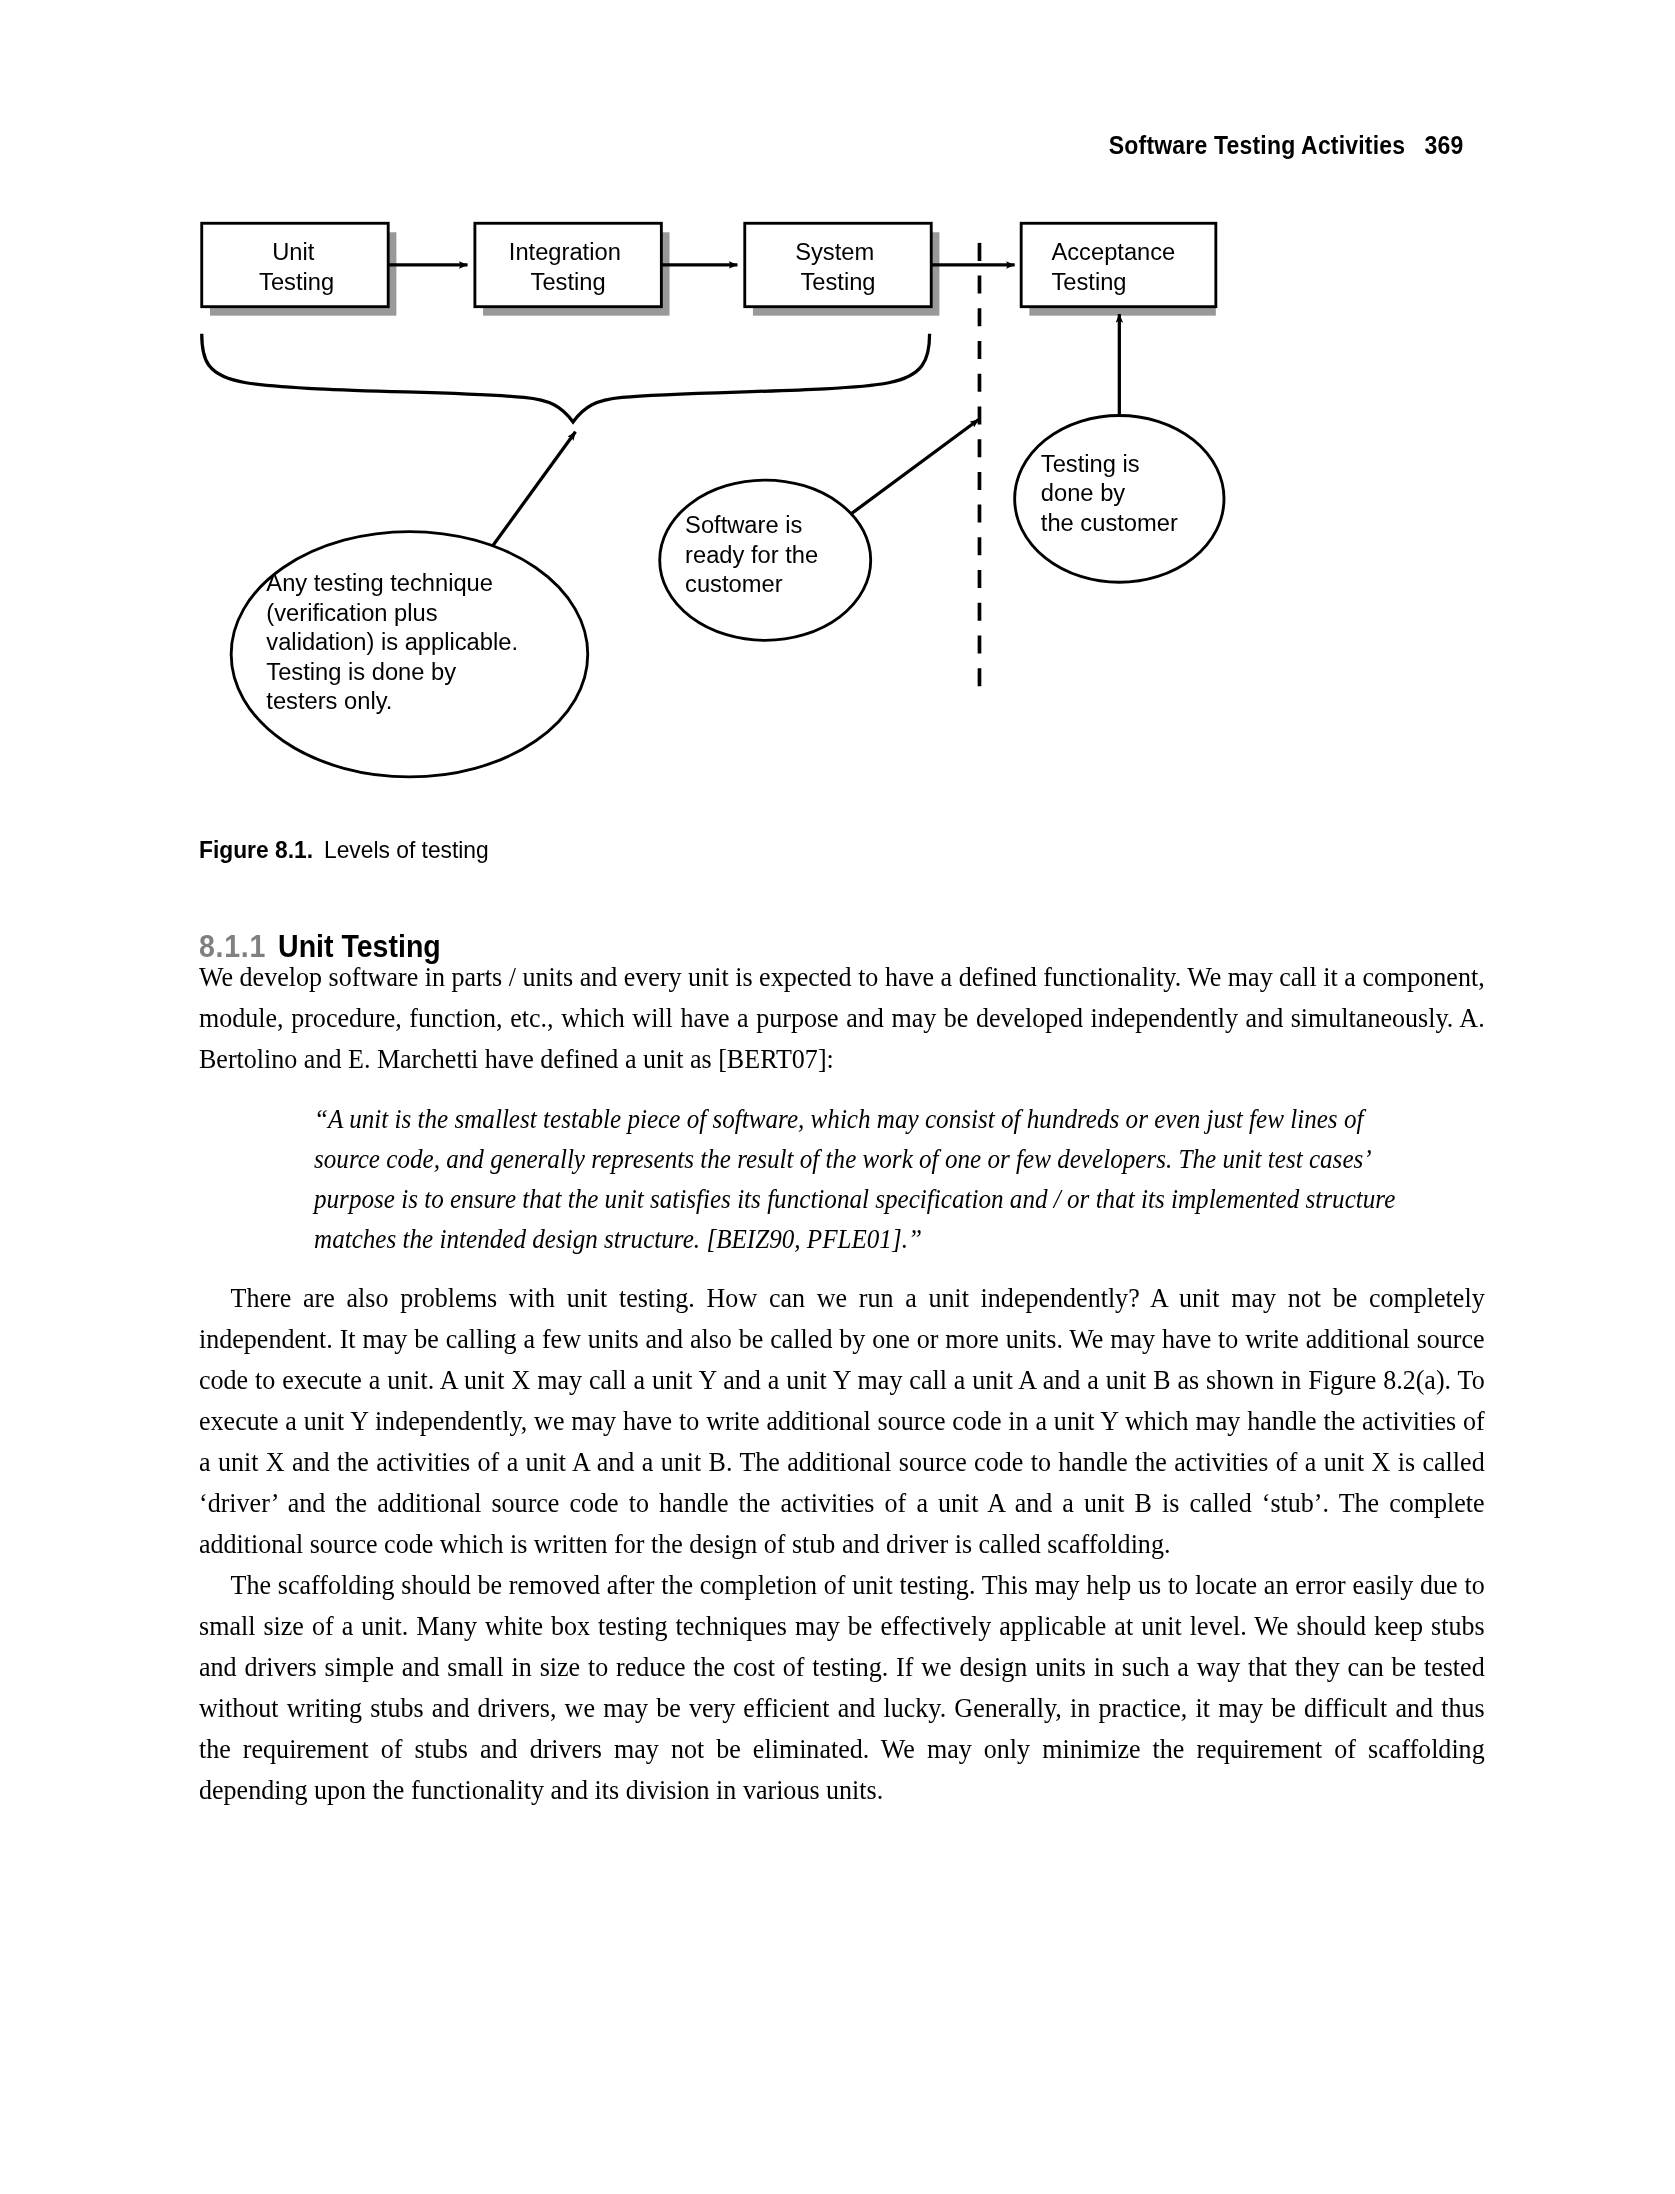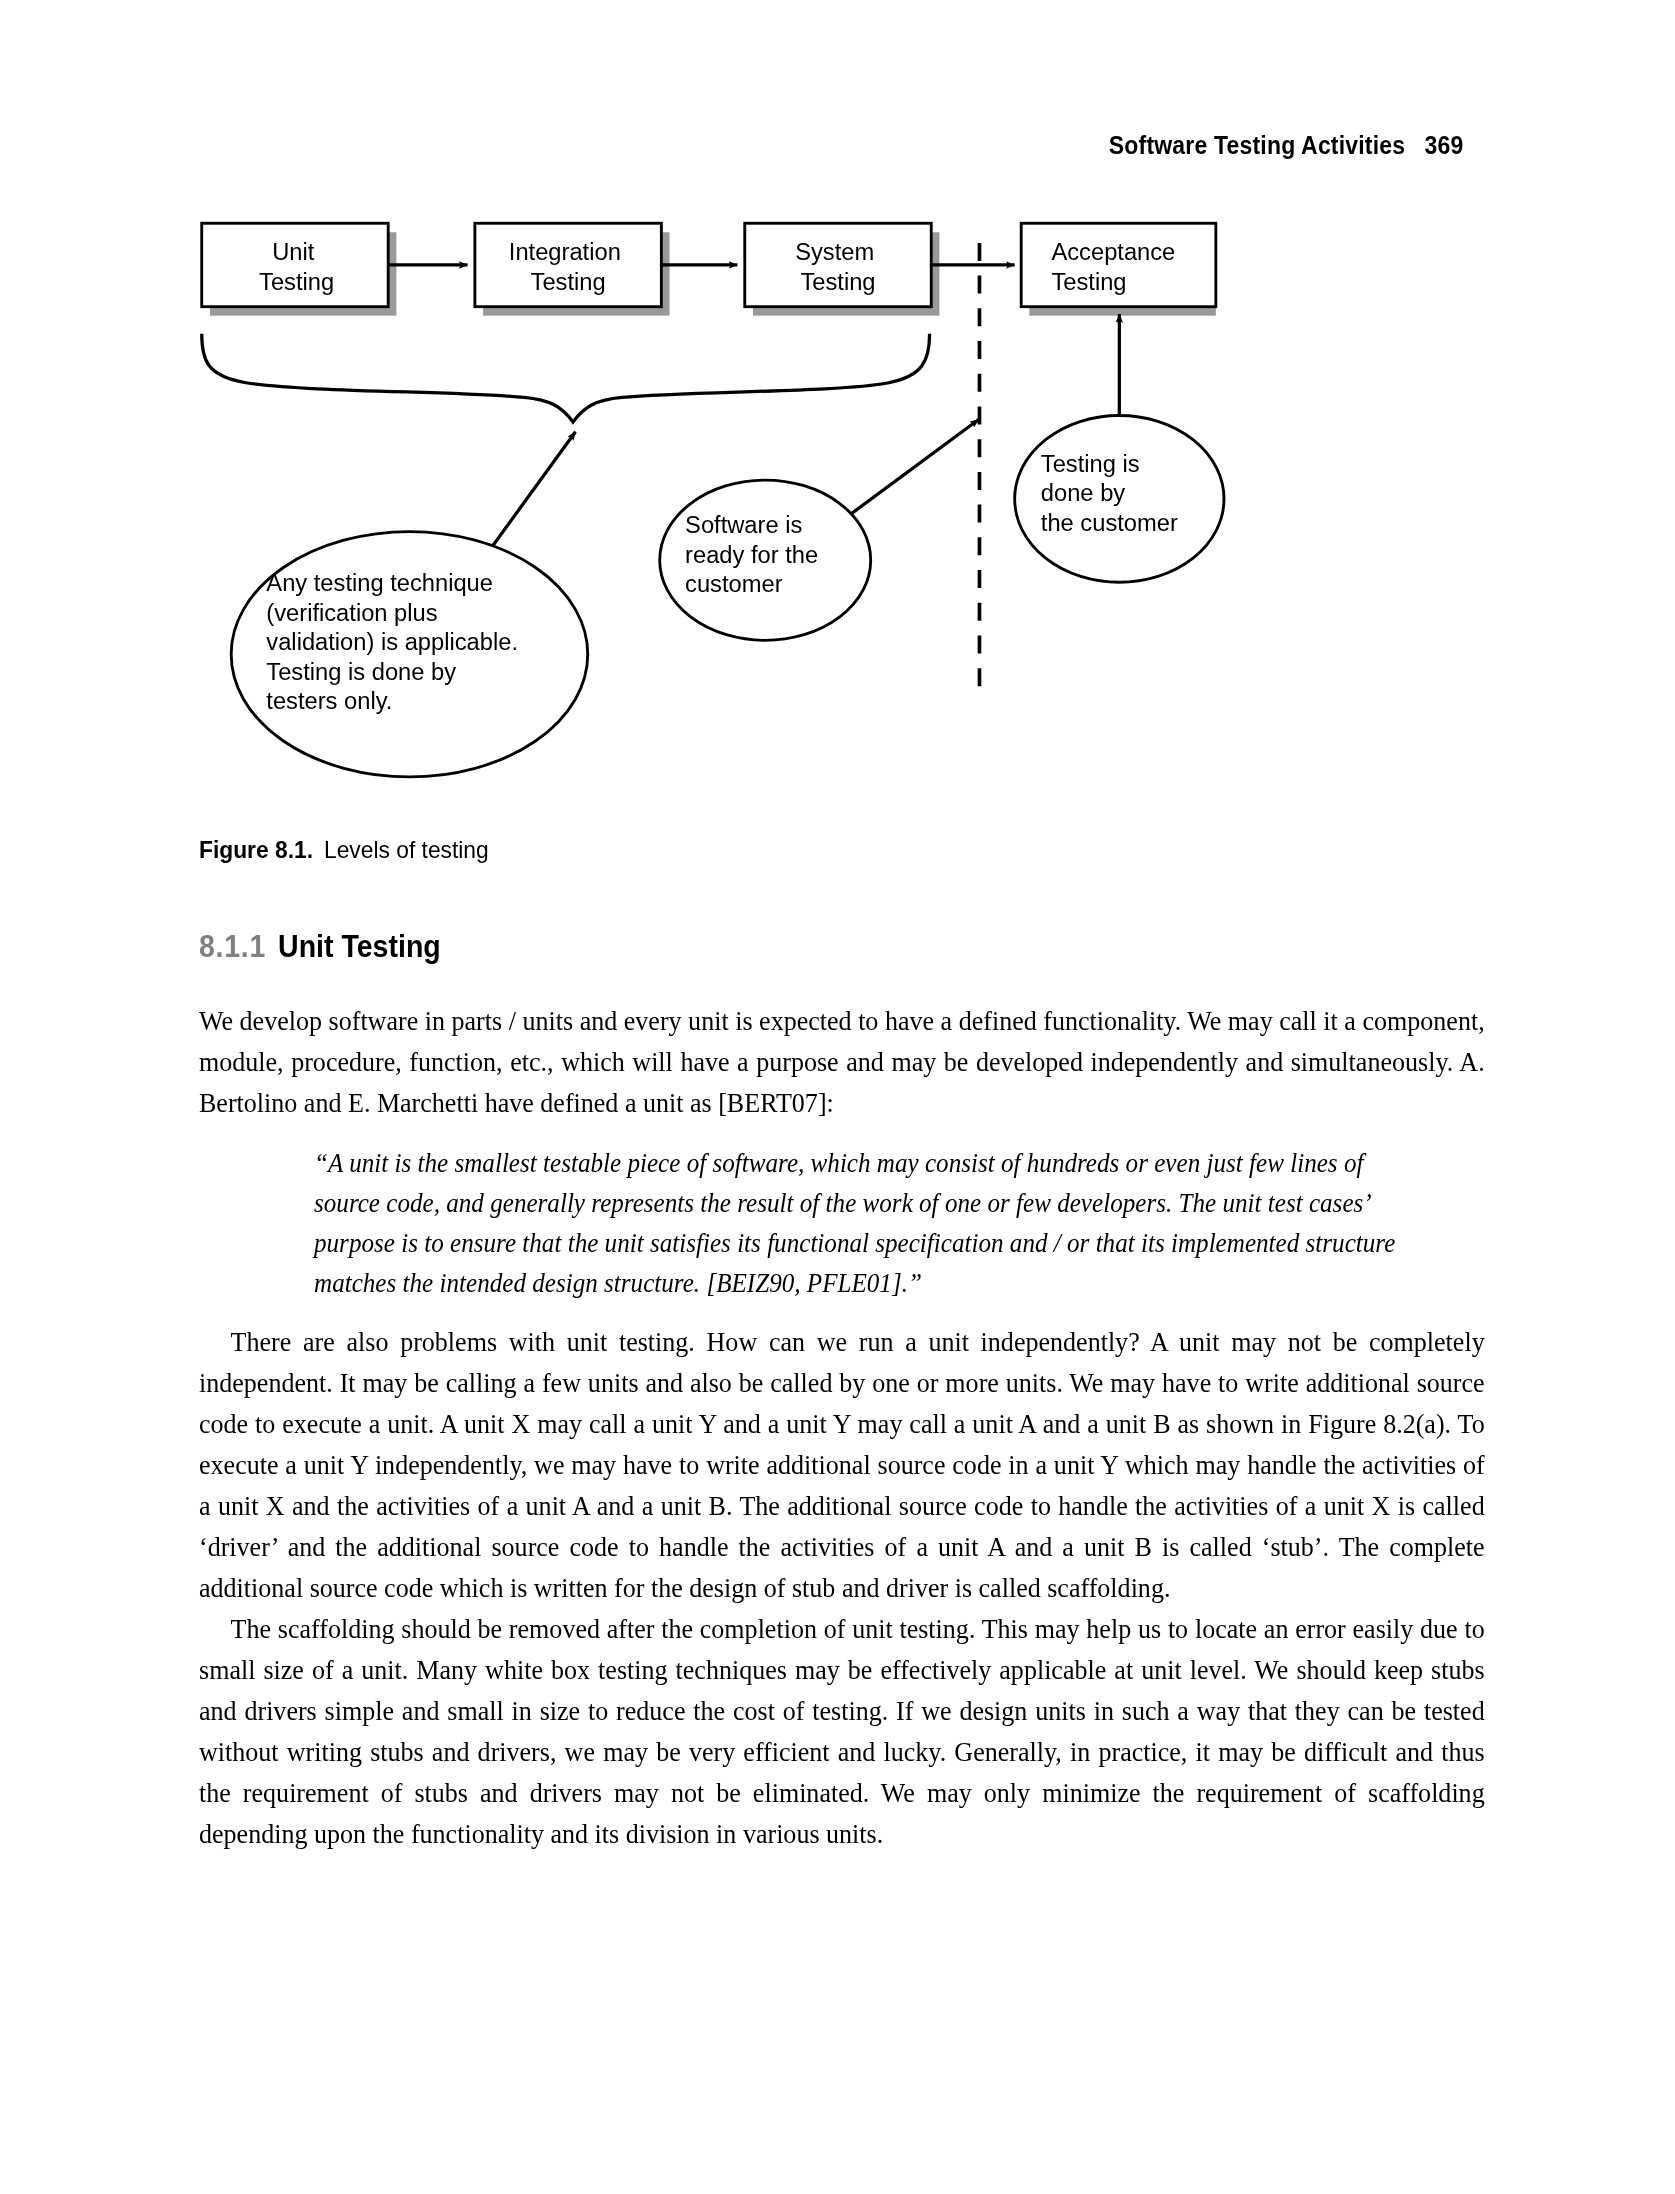--- a/index.html
+++ b/index.html
@@ -97,21 +97,21 @@
   }
   .section-head .sec-title {
     color: #000000;
     margin-left: 13px;
   }
 
   
   .body-col {
     position: absolute;
     left: 199px;
-    top: 1000px;
+    top: 956px;
     width: 1286px;
   }
   p.para {
     margin: 0;
     font-family: "Liberation Serif", "DejaVu Serif", serif;
     font-size: 28px;
     line-height: 41px;
     text-align: justify;
     text-justify: inter-word;
     transform: scaleX(0.93);

